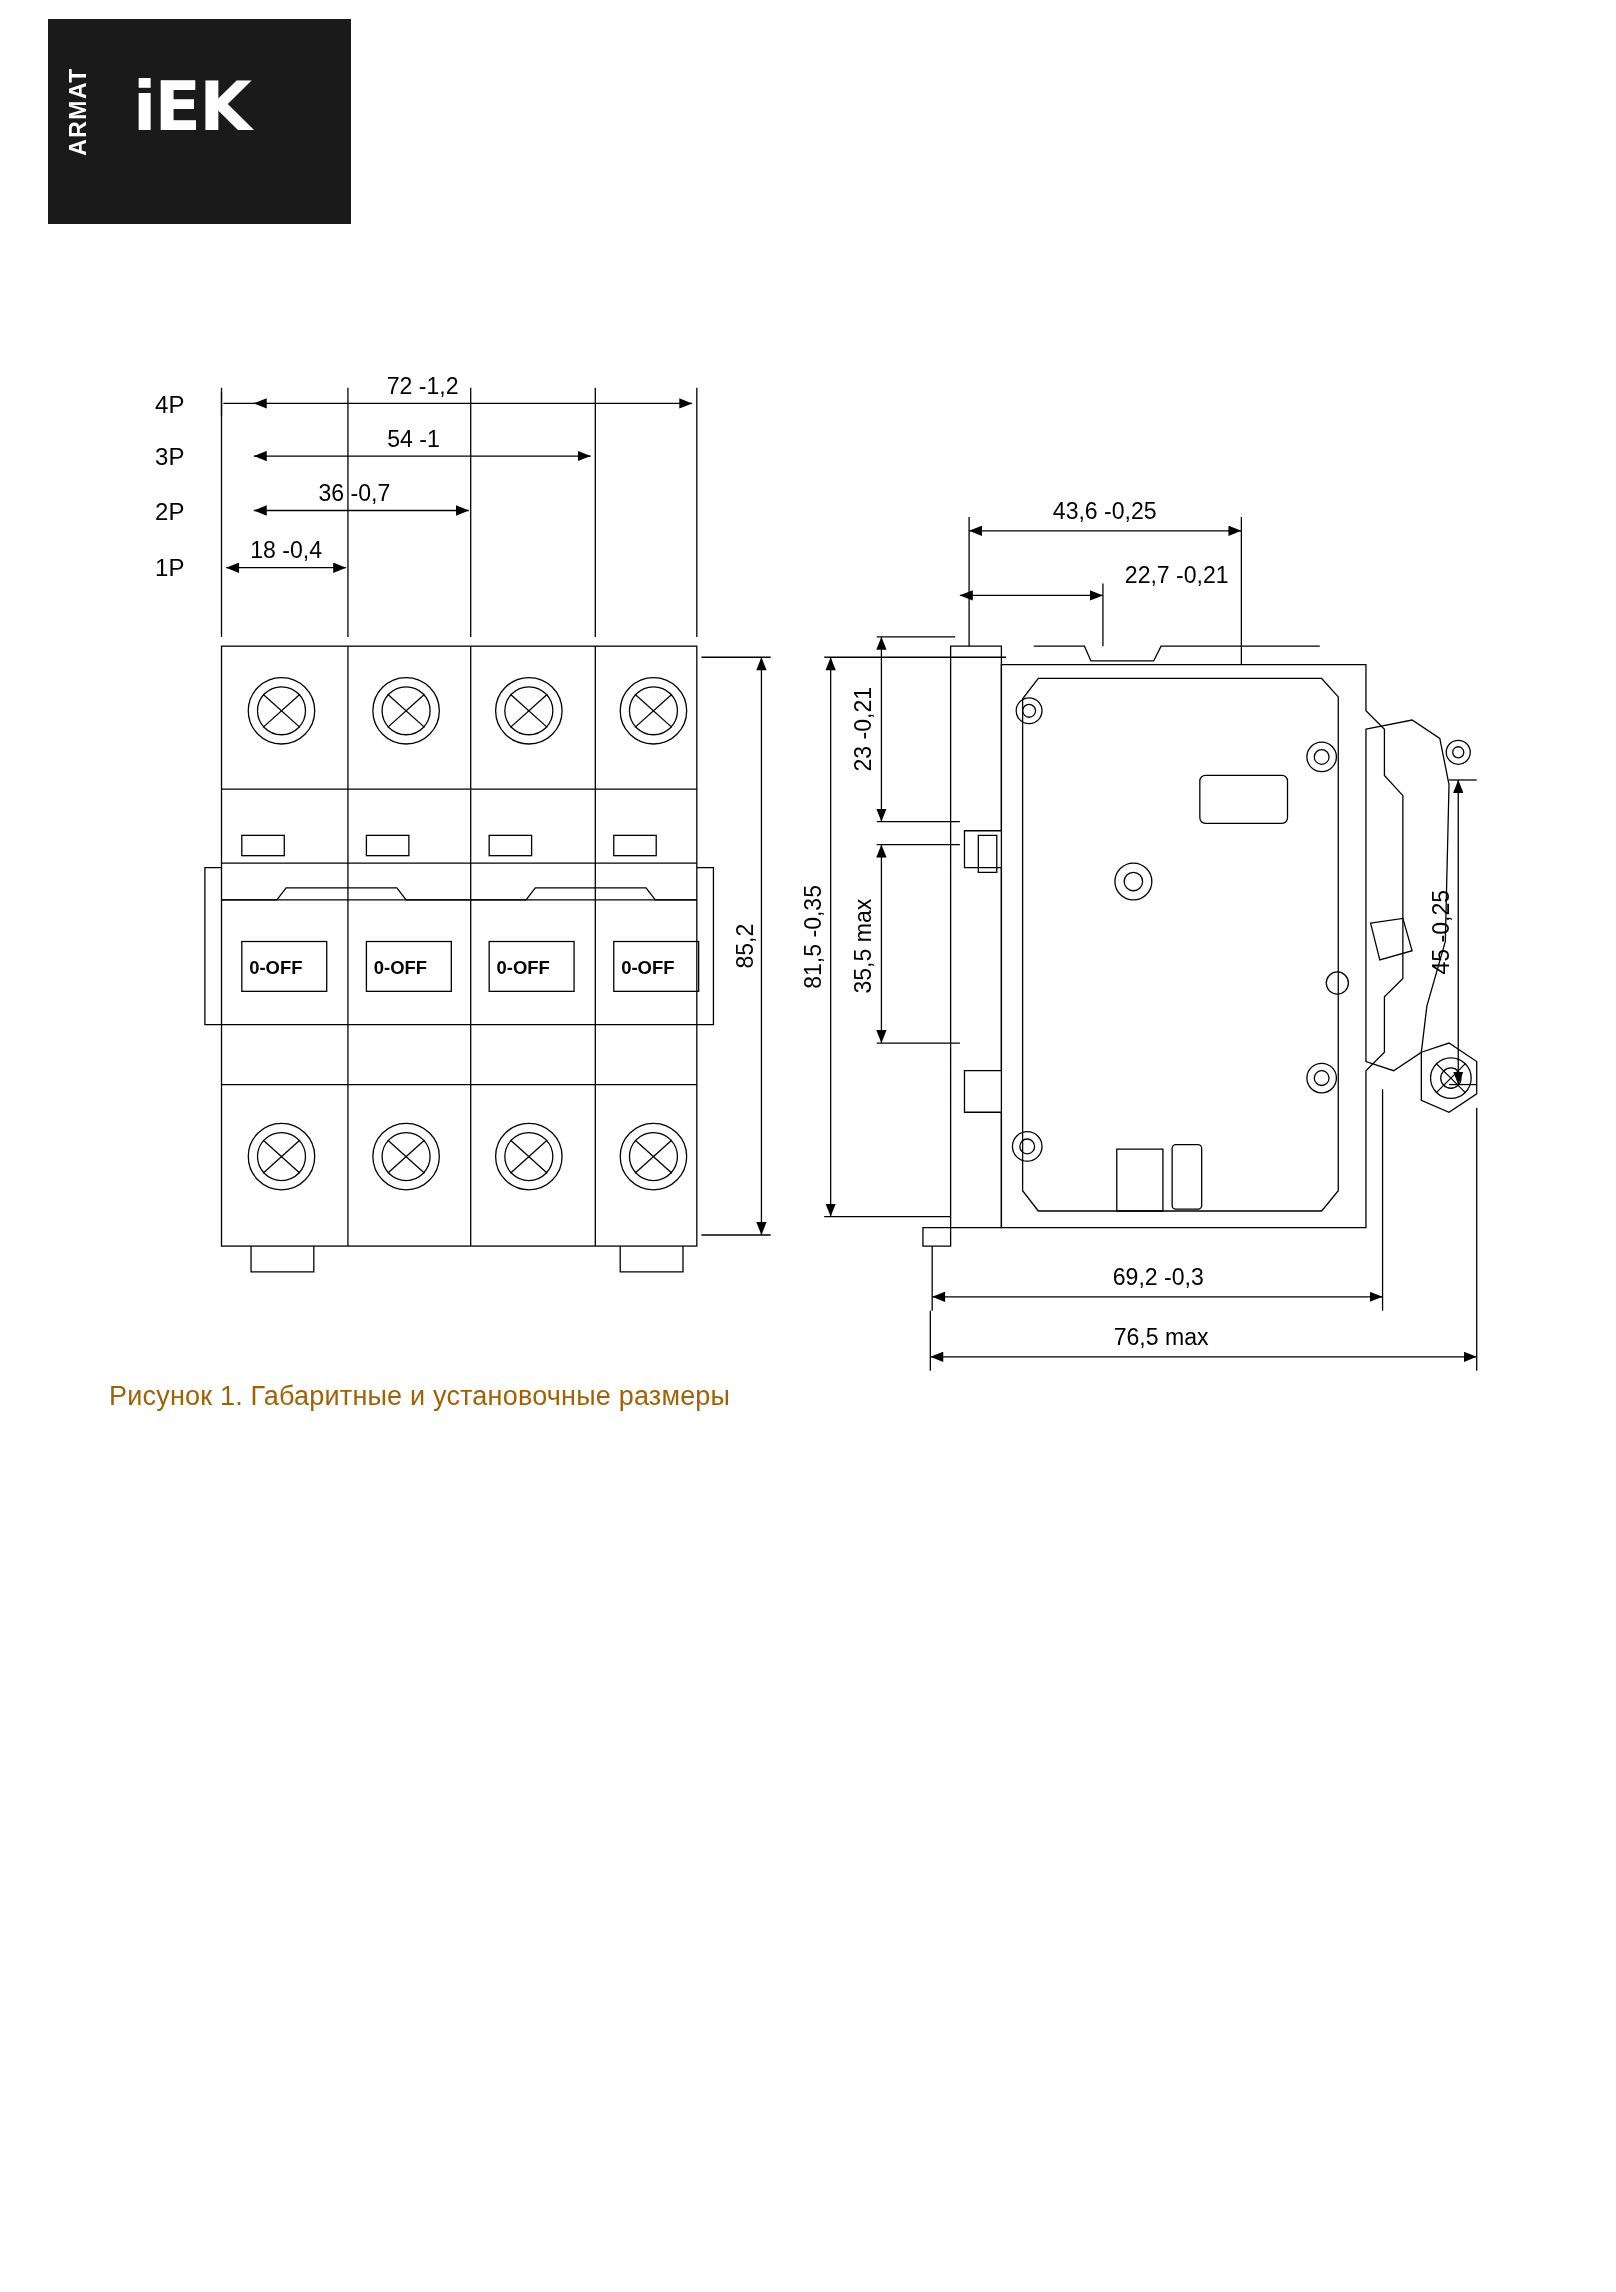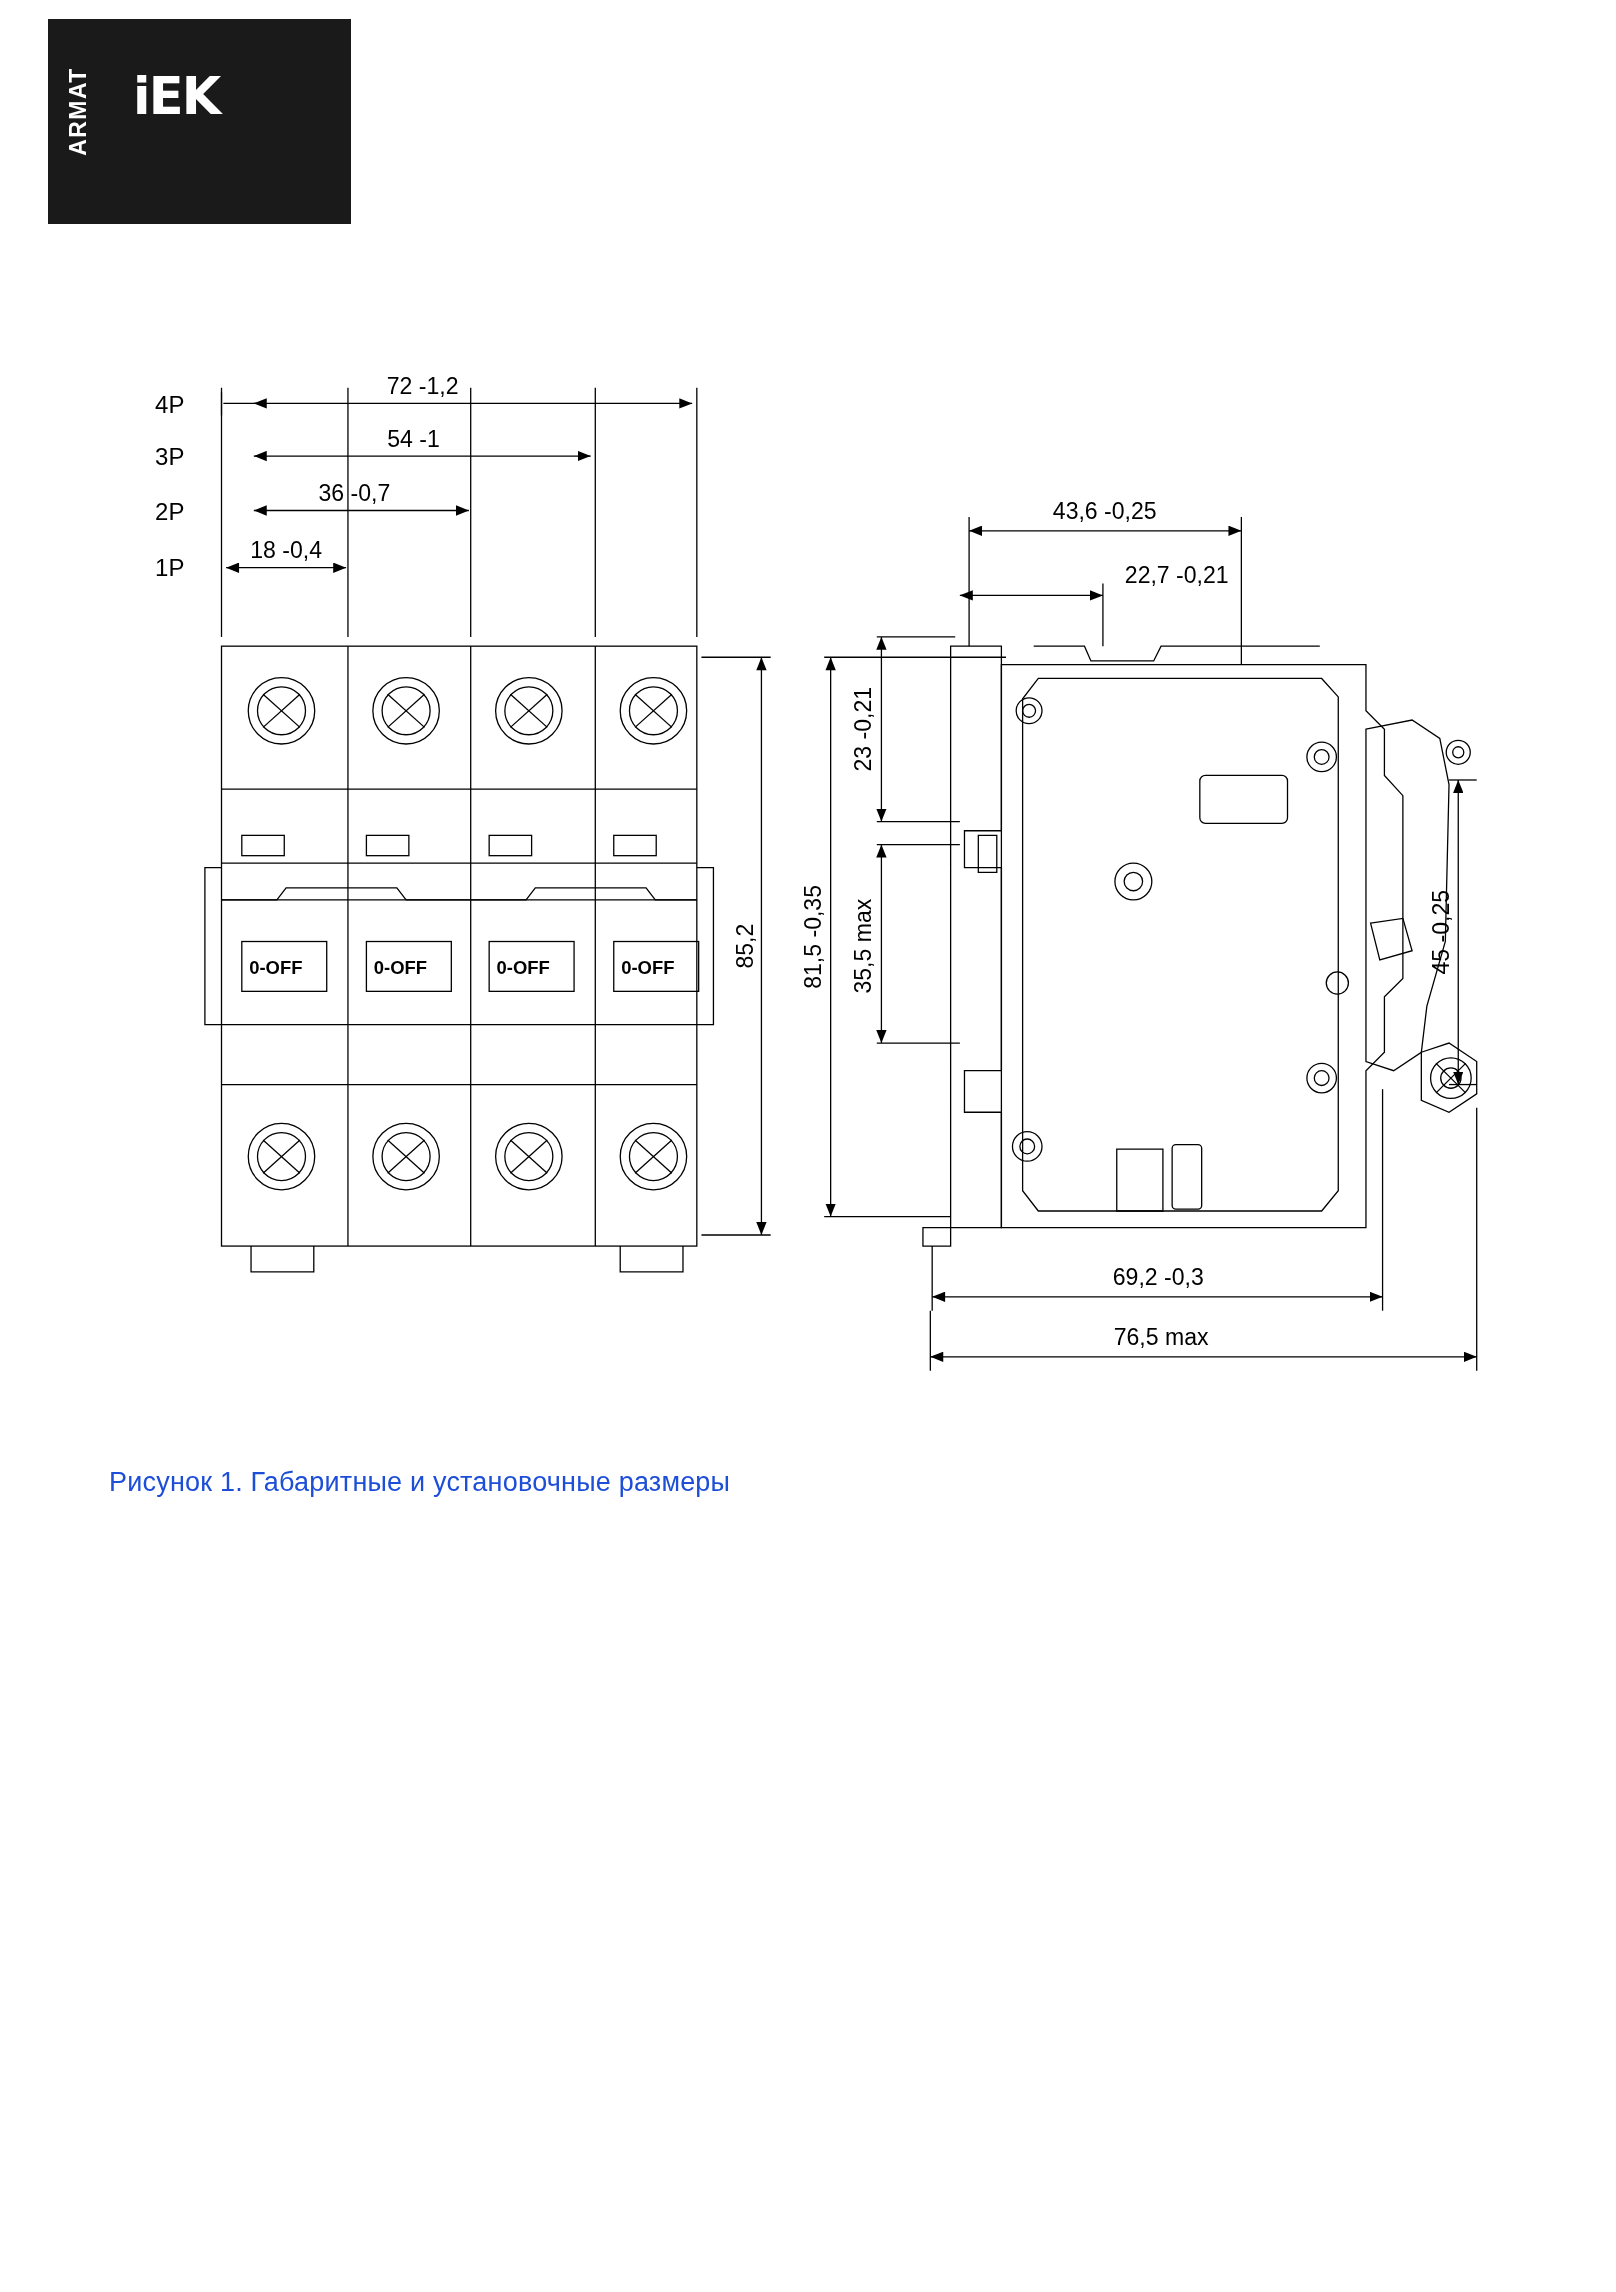--- a/index.html
+++ b/index.html
@@ -49,40 +49,40 @@
     left: 111px;
     top: 18.5px;
     width: 240px;
     height: 205px;
     background: #1a1a1a;
   }
   .logo-text {
     position: absolute;
     left: 22px;
     top: 48px;
-    font-size: 51px;
+    font-size: 68px;
     font-weight: 800;
     color: #ffffff;
     font-family: "DejaVu Sans", sans-serif;
     letter-spacing: -1.8px;
   }
   
   .drawing {
     position: absolute;
     left: 0;
     top: 0;
     width: 1305px;
     height: 2293px;
   }
   .caption {
     position: absolute;
     left: 109px;
-    top: 1467px;
+    top: 1381px;
     font-size: 27px;
-    color: #1d4ed8;
+    color: #a16207;
     letter-spacing: 0.2px;
   }
   svg { display:block; }
   .dimtext {
     font-family: "Liberation Sans", sans-serif;
     font-size: 25px;
     fill: #000000;
   }
   .polelabel {
     font-family: "Liberation Sans", sans-serif;

